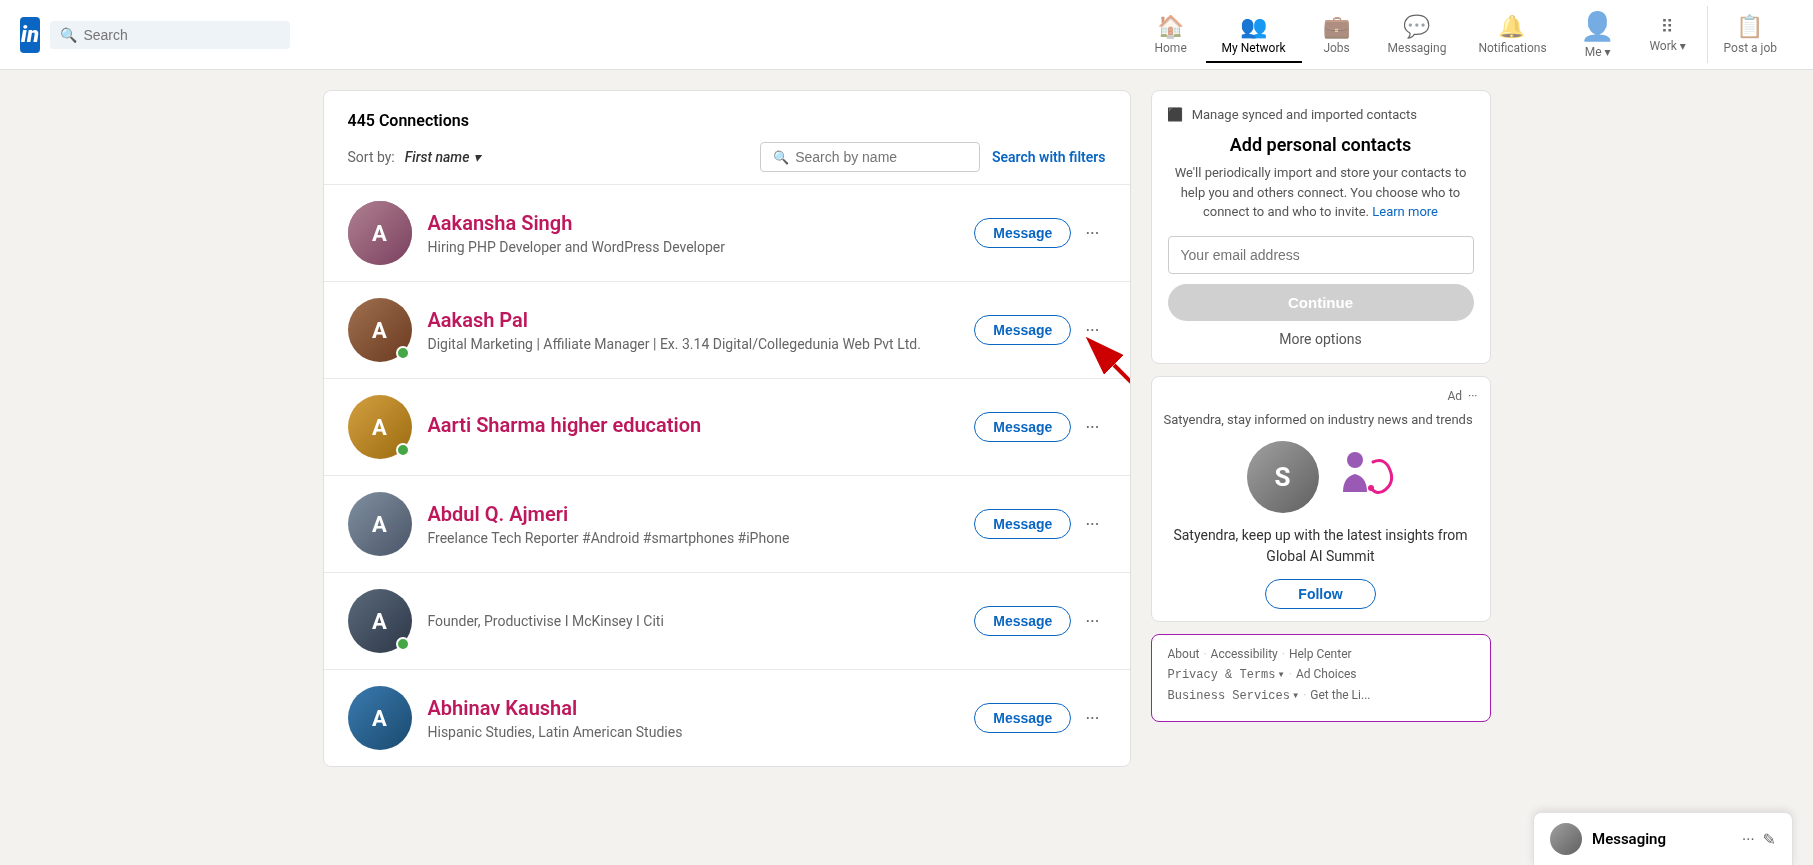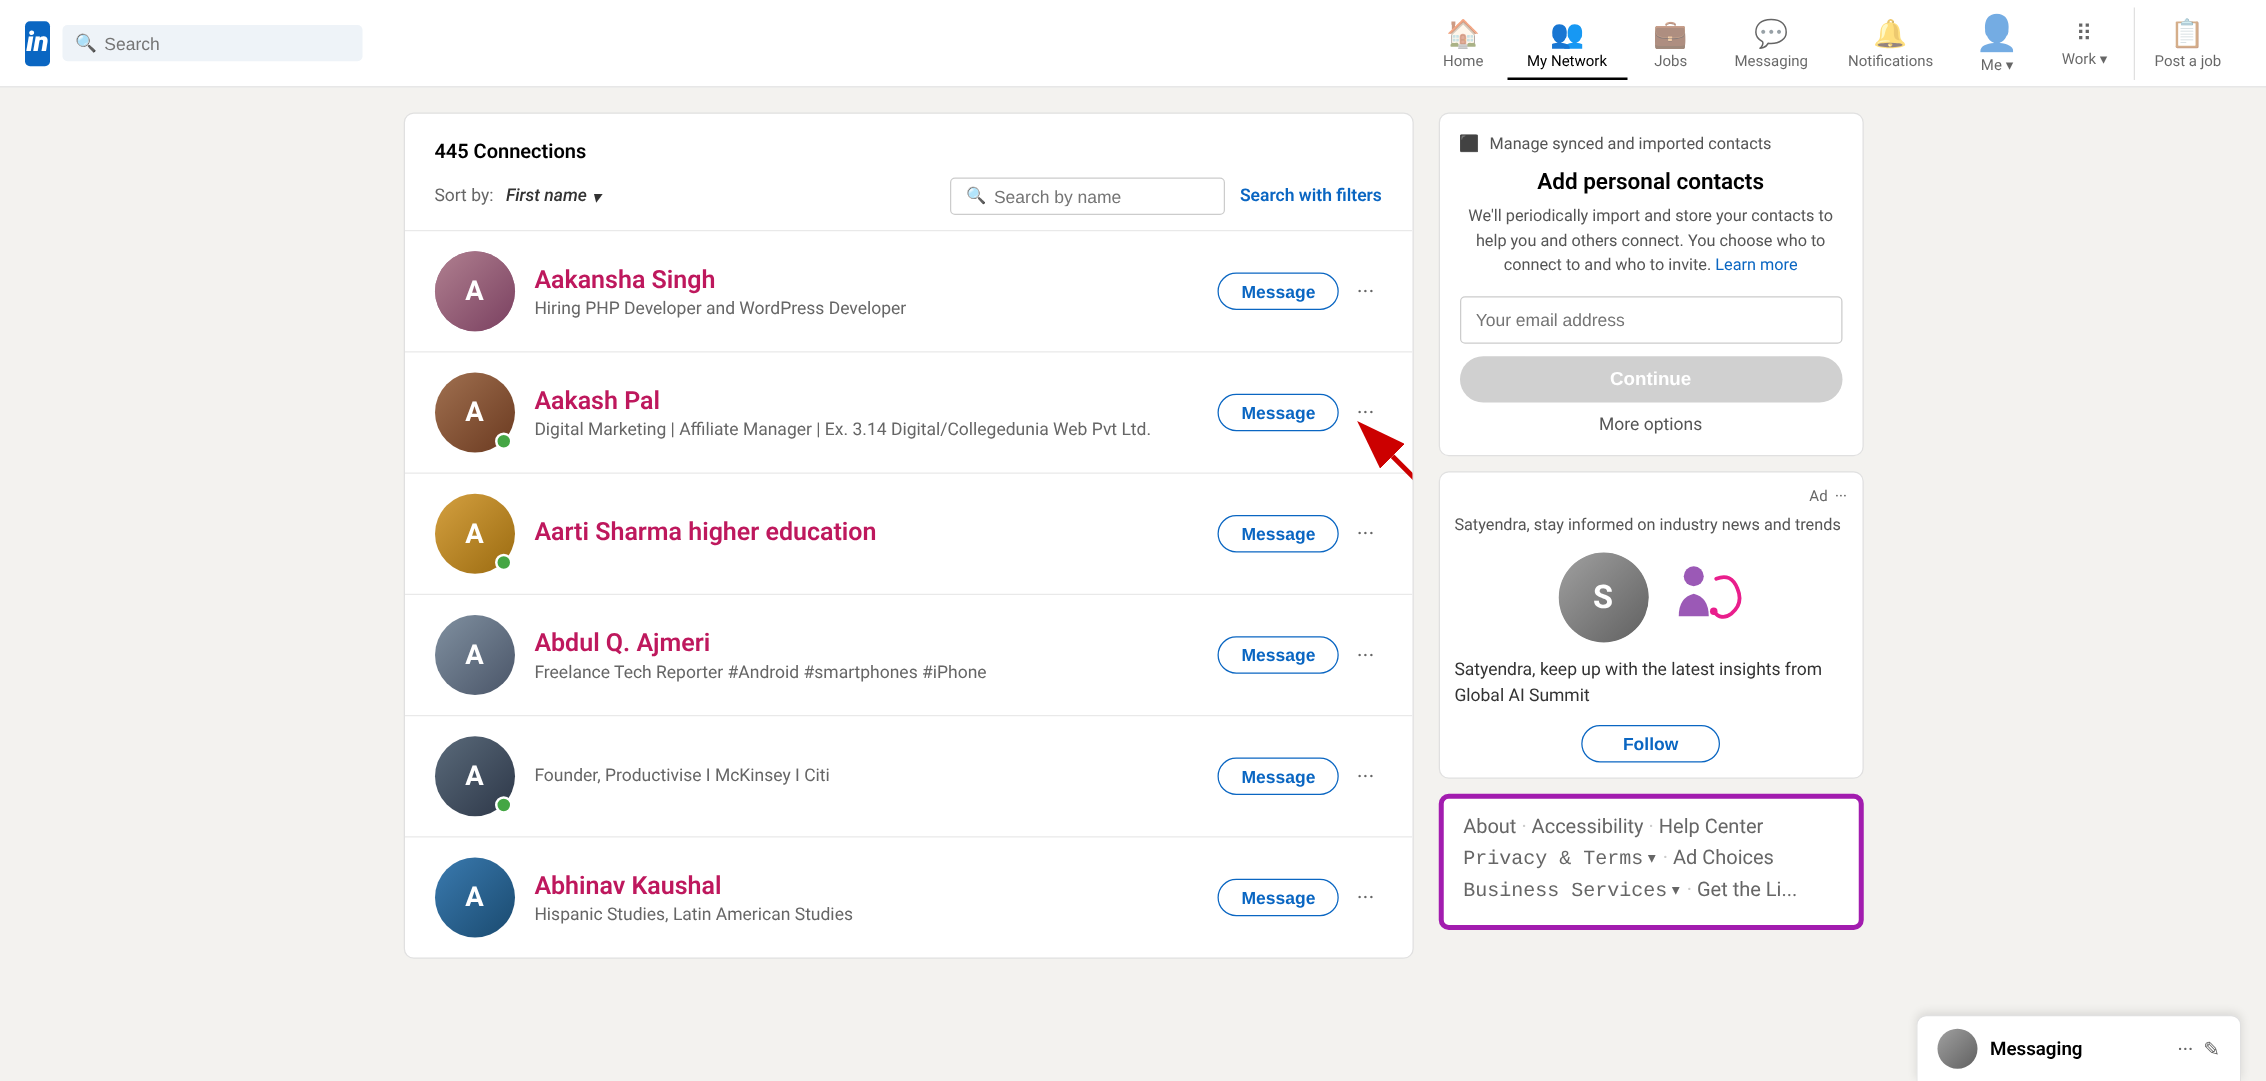--- a/index.html
+++ b/index.html
@@ -330,43 +330,44 @@
     .ad-logo {
       width: 60px;
       height: 60px;
       display: flex;
       align-items: center;
       justify-content: center;
     }
     .ad-follow-text {
       font-size: 14px;
       color: #333;
+      text-align: center;
       margin-bottom: 12px;
       line-height: 1.5;
     }
     .follow-btn {
       display: block;
       margin: 0 auto;
       border: 1.5px solid #0a66c2;
       border-radius: 20px;
       padding: 6px 32px;
       color: #0a66c2;
       font-size: 14px;
       font-weight: 600;
       background: #fff;
       cursor: pointer;
     }
 
     
     .footer-links {
       background: #fff;
-      border: 4px solid #a21caf;
+      border: 1px solid #a21caf;
       border-radius: 8px;
       padding: 12px 16px;
-      font-size: 16px;
+      font-size: 12px;
       color: #666;
     }
     .footer-row { margin-bottom: 6px; display: flex; flex-wrap: wrap; gap: 4px; }
     .footer-link { cursor: pointer; }
     .footer-dropdown { display: flex; align-items: flex-end; gap: 2px; cursor: pointer; font-family: Liberation Mono, monospace; }
 
     
     .messaging-bar {
       position: fixed;
       bottom: 0;

